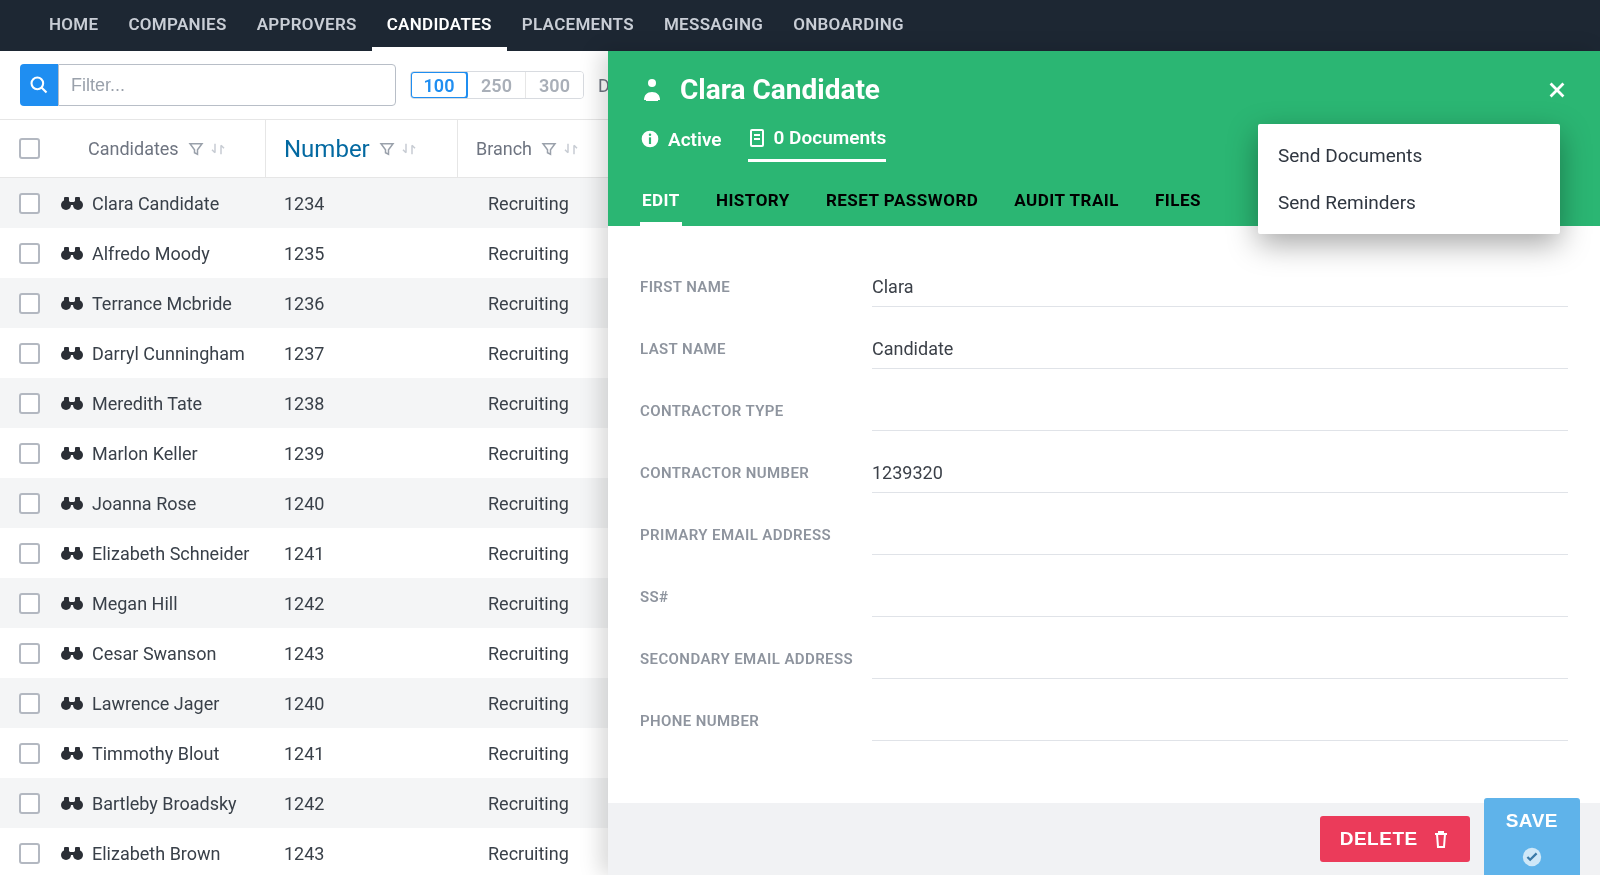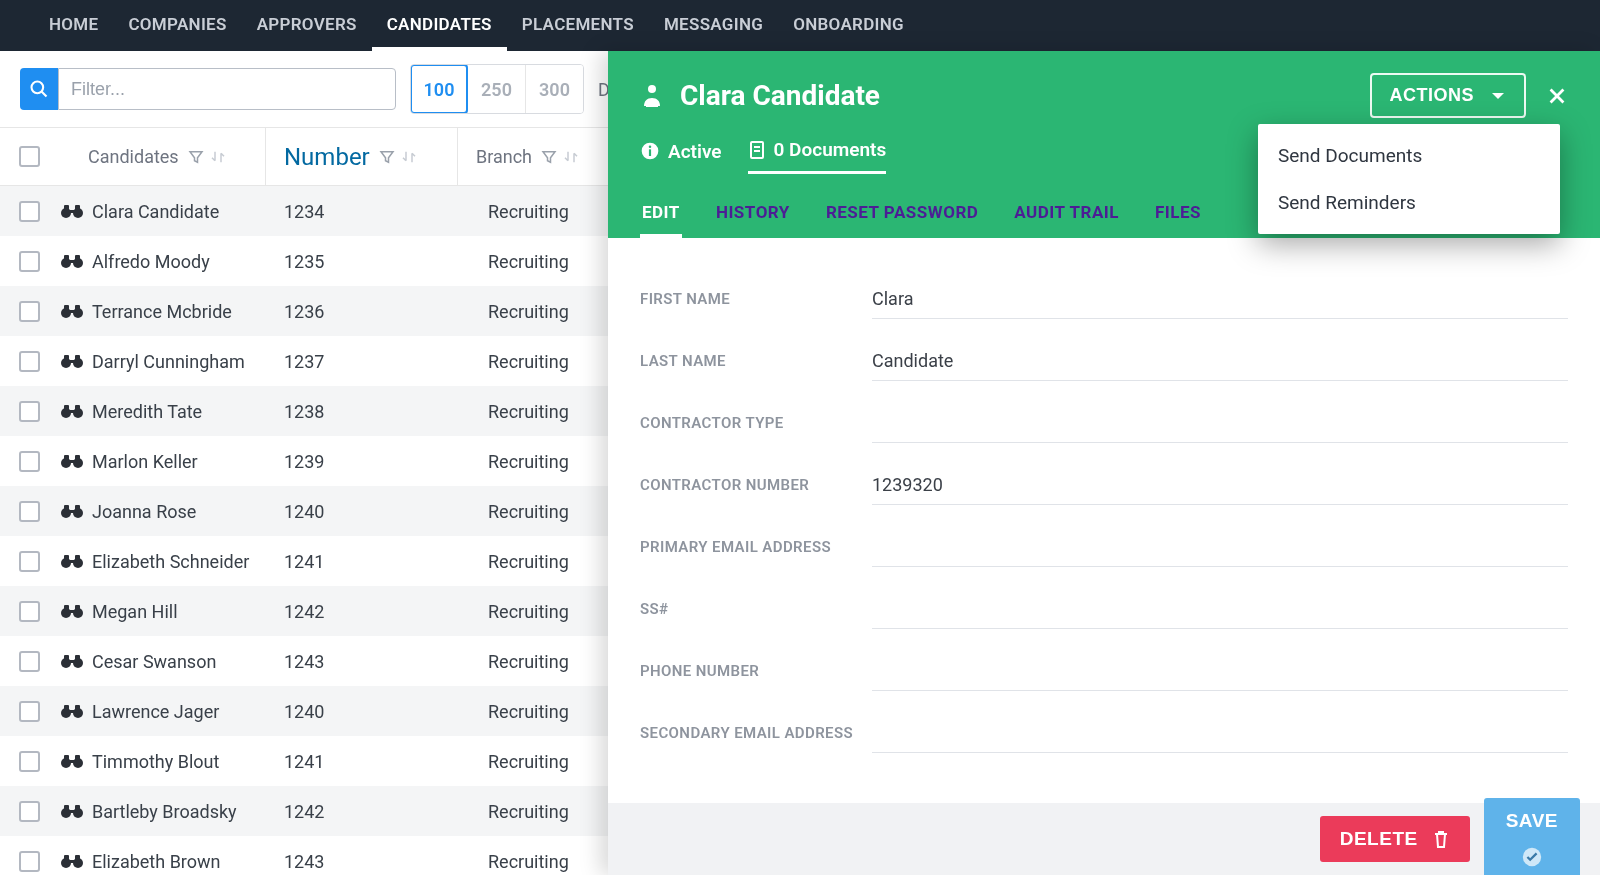--- a/index.html
+++ b/index.html
@@ -9,21 +9,21 @@
     .topnav { background: #1d2733; height: 51px; display: flex; align-items: center; padding: 0 34px; gap: 0; }
     .topnav-item { color: #c9ced6; font-size: 17px; font-weight: 600; letter-spacing: 0.3px; padding: 0 15px; height: 51px; display: flex; align-items: center; cursor: pointer; border-bottom: 4px solid transparent; }
     .topnav-item.active { color: #fff; border-bottom-color: #fff; }
     
     
     .toolbar { display: flex; align-items: center; padding: 13px 20px; gap: 14px; border-bottom: 1px solid #e6e6e6; }
     .search-wrap { display: flex; height: 42px; }
     .search-btn { width: 38px; background: #1f8ef1; border: none; border-radius: 4px 0 0 4px; display:flex; align-items:center; justify-content:center; cursor:pointer; }
     .search-input { width: 338px; height: 42px; border: 1px solid #b8bec7; border-radius: 0 4px 4px 0; font-size: 18px; padding: 0 12px; color: #333; }
     .search-input::placeholder { color: #9aa1ab; }
-    .pagesize { display: flex; border: 1px solid #d8dbe0; border-radius: 4px; overflow: hidden; height: 50px; }
+    .pagesize { display: flex; border: 1px solid #d8dbe0; border-radius: 4px; overflow: hidden; height: 28px; }
     .pagesize-btn { width: 58px; display:flex; align-items:center; justify-content:center; font-size: 18px; font-weight: 600; color: #a9afb8; background:#fff; cursor:pointer; }
     .pagesize-btn.active { color:#1f8ef1; border:2px solid #1f8ef1; border-radius:4px; margin:-1px; position:relative; }
     .pagesize-btn + .pagesize-btn { border-left:1px solid #e6e6e6; }
     .display-text { font-size:18px; color:#6e7480; }
     
     
     .table-head { display:flex; height:58px; align-items:center; border-bottom:1px solid #e6e6e6; background:#fff; }
     .col-check { width:58px; display:flex; align-items:center; justify-content:center; }
     .col-candidates { width:208px; padding-left:30px; display:flex; align-items:center; gap:8px; color:#6e7480; font-size:18px; border-right:1px solid #e6e6e6; height:100%; }
     .col-number { width:192px; padding-left:18px; display:flex; align-items:center; gap:8px; color:#0369a1; font-size:24px; border-right:1px solid #e6e6e6; height:100%; }
@@ -47,21 +47,21 @@
     .panel-title-row { display:flex; align-items:center; justify-content:space-between; }
     .panel-title-left { display:flex; align-items:center; gap:16px; }
     .panel-title { font-size:28px; font-weight:700; }
     .panel-header-right { display:flex; align-items:center; gap:20px; }
     .actions-btn { border:2px solid #ecfaf2; color:#fff; background:transparent; padding:10px 18px; border-radius:4px; font-size:18px; font-weight:700; display:flex; align-items:center; gap:16px; cursor:pointer; letter-spacing:0.5px; }
     .close-btn { cursor:pointer; }
     .panel-meta { display:flex; gap:26px; margin-top:20px; padding-bottom:8px; }
     .meta-item { display:flex; align-items:center; gap:8px; font-size:19px; font-weight:600; padding-bottom:10px; }
     .meta-item.underlined { border-bottom:3px solid #fff; }
     .panel-tabs { display:flex; gap:32px; margin-top:8px; padding-bottom:0; }
-    .ptab { color:#4c1d95; font-size:17px; font-weight:700; padding:12px 2px; letter-spacing:0.5px; cursor:pointer; border-bottom:4px solid transparent; }
+    .ptab { color:#000000; font-size:17px; font-weight:700; padding:12px 2px; letter-spacing:0.5px; cursor:pointer; border-bottom:4px solid transparent; }
     .ptab.active { color:#fff; border-bottom-color:#fff; }
     
     .panel-body { flex:1; overflow:auto; padding:30px 32px; background:#fff; }
     .form-row { display:flex; align-items:center; height:62px; }
     .form-label { width:232px; color:#8e949e; font-size:15px; font-weight:600; letter-spacing:0.4px; }
     .form-value { flex:1; border-bottom:1px solid #e0e3e8; height:40px; display:flex; align-items:center; font-size:18px; color:#3b4048; }
     
     .panel-footer { height:72px; background:#f1f2f4; display:flex; align-items:center; justify-content:flex-end; gap:14px; padding:0 20px; }
     .delete-btn { background:#eb3b5a; color:#fff; font-size:19px; font-weight:700; letter-spacing:0.5px; border:none; padding:12px 20px; border-radius:3px; display:flex; align-items:center; gap:14px; cursor:pointer; }
     .save-btn { background:#5fb3ea; color:#fff; font-size:19px; font-weight:700; letter-spacing:0.5px; border:none; padding:12px 22px; border-radius:3px; display:flex; align-items:center; gap:14px; cursor:pointer;flex-direction:column; }
@@ -416,26 +416,20 @@
     <div class="panel-title-row">
       <div class="panel-title-left">
         <svg width="24" height="28" viewBox="0 0 24 28" fill="#fff">
             <circle cx="12" cy="7" r="4"></circle>
             <path d="M4 24c0-5 3-8 8-8s8 3 8 8z"></path>
             <rect x="6" y="22" width="12" height="3"></rect>
           </svg>
         <span class="panel-title">Clara Candidate</span>
       </div>
       <div class="panel-header-right">
-        <button class="actions-btn">
-          <span>ACTIONS</span>
-          <svg width="16" height="12" viewBox="0 0 16 12" fill="#fff">
-              <path d="M2 3l6 6 6-6z"></path>
-            </svg>
-        </button>
         <span class="close-btn">
           <svg width="22" height="22" viewBox="0 0 24 24" stroke="#fff" stroke-width="3" fill="none">
               <line x1="5" y1="5" x2="19" y2="19"></line>
               <line x1="19" y1="5" x2="5" y2="19"></line>
             </svg>
         </span>
       </div>
     </div>
     <div class="panel-meta">
       <div class="meta-item">
@@ -482,25 +476,25 @@
       </div>
       <div class="form-row">
         <div class="form-label">PRIMARY EMAIL ADDRESS</div>
         <div class="form-value"></div>
       </div>
       <div class="form-row">
         <div class="form-label">SS#</div>
         <div class="form-value"></div>
       </div>
       <div class="form-row">
+        <div class="form-label">SECONDARY EMAIL ADDRESS</div>
+        <div class="form-value"></div>
+      </div>
+      <div class="form-row">
         <div class="form-label">PHONE NUMBER</div>
-        <div class="form-value"></div>
-      </div>
-      <div class="form-row">
-        <div class="form-label">SECONDARY EMAIL ADDRESS</div>
         <div class="form-value"></div>
       </div>
     </div>
   <div class="panel-footer">
     <button class="delete-btn">
       <span>DELETE</span>
       <svg width="18" height="20" viewBox="0 0 18 20" fill="none" stroke="#fff" stroke-width="2">
           <path d="M3 5h12M7 5V3h4v2M5 5l1 13h6l1-13"></path>
         </svg>
     </button>

